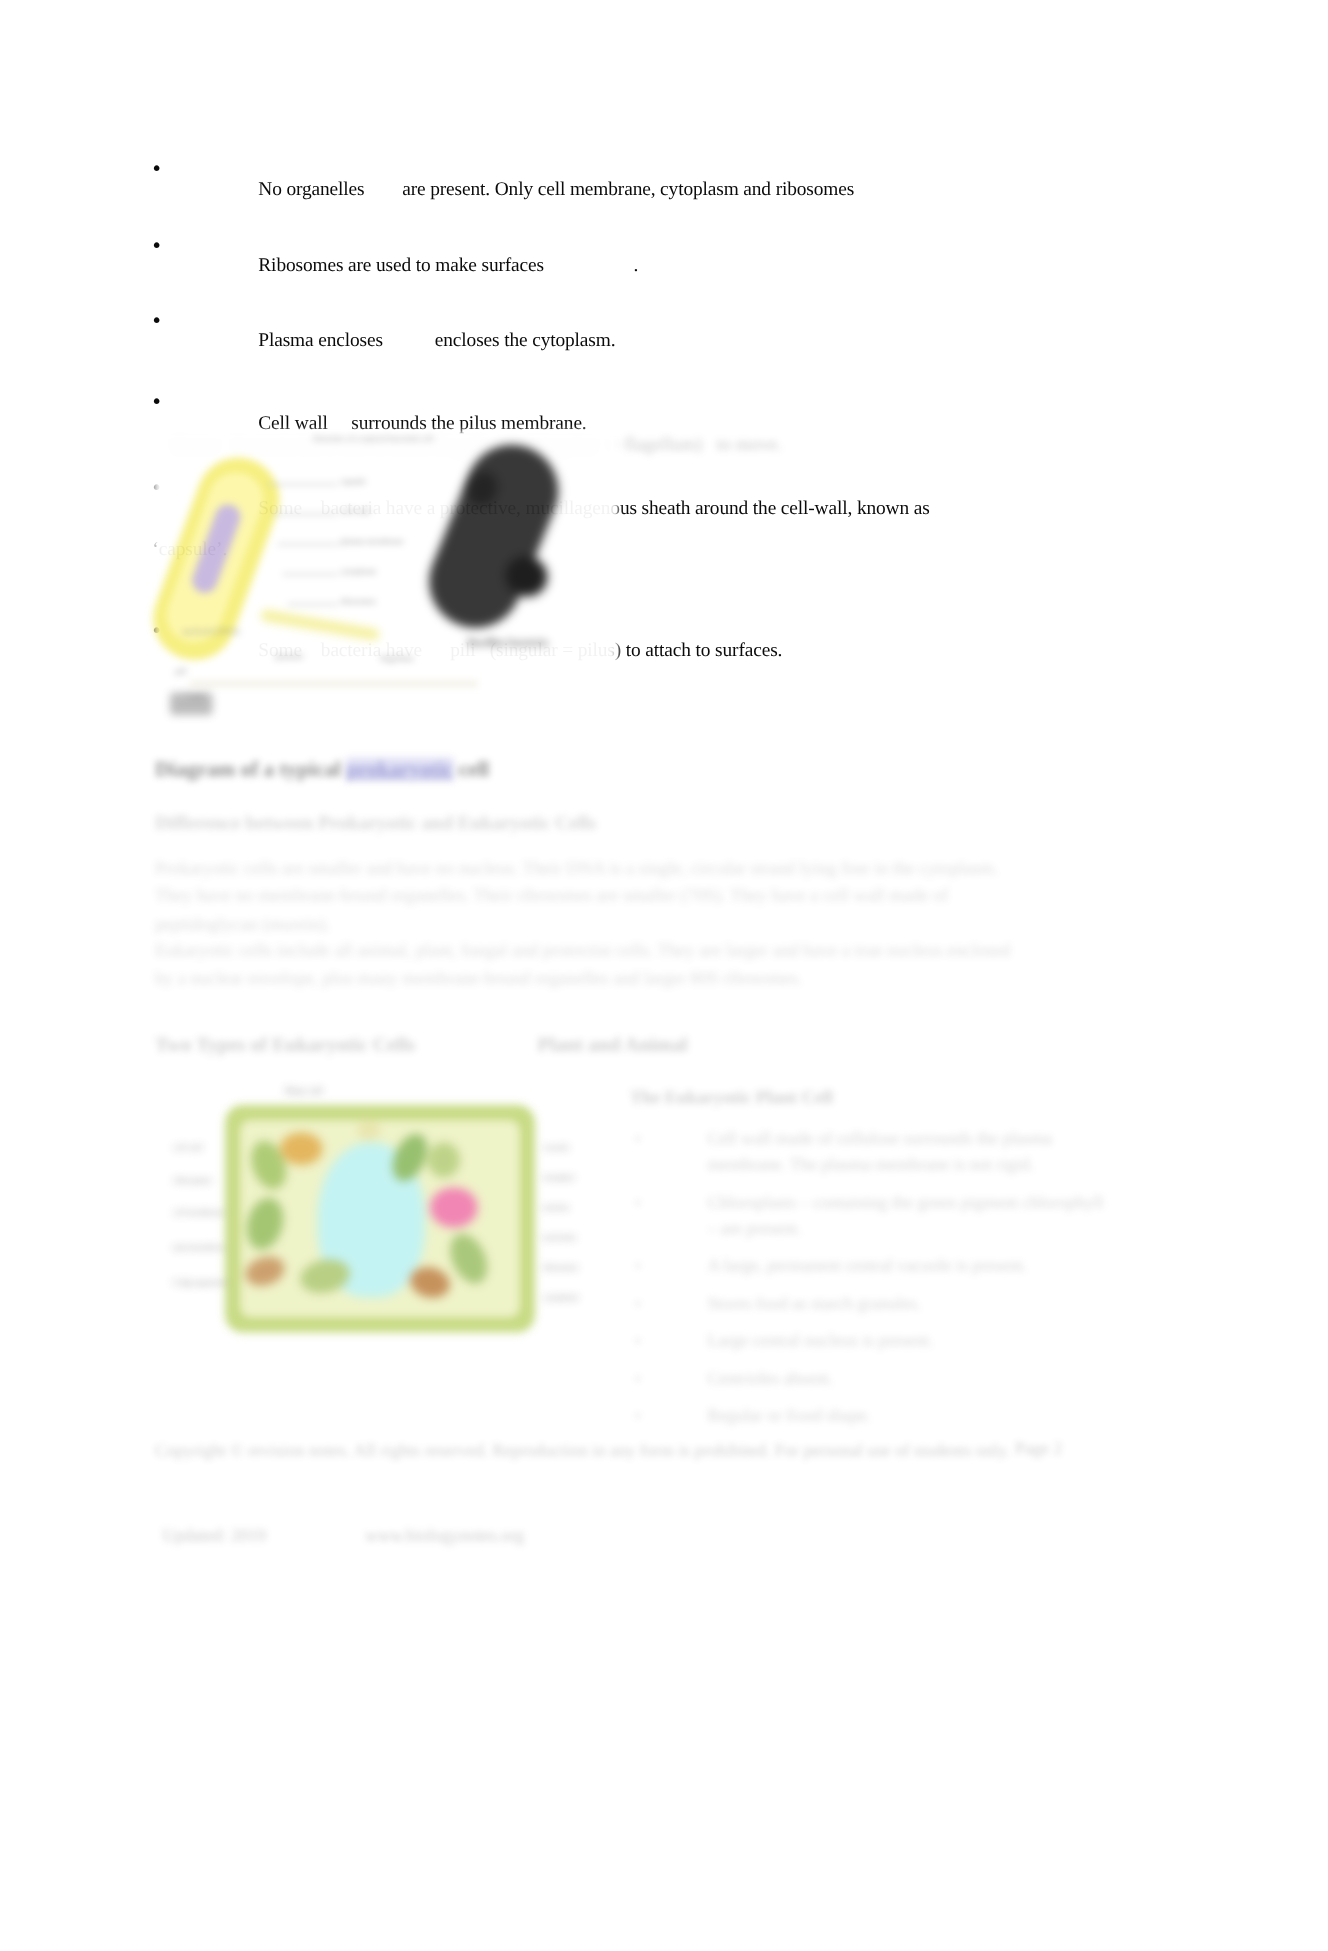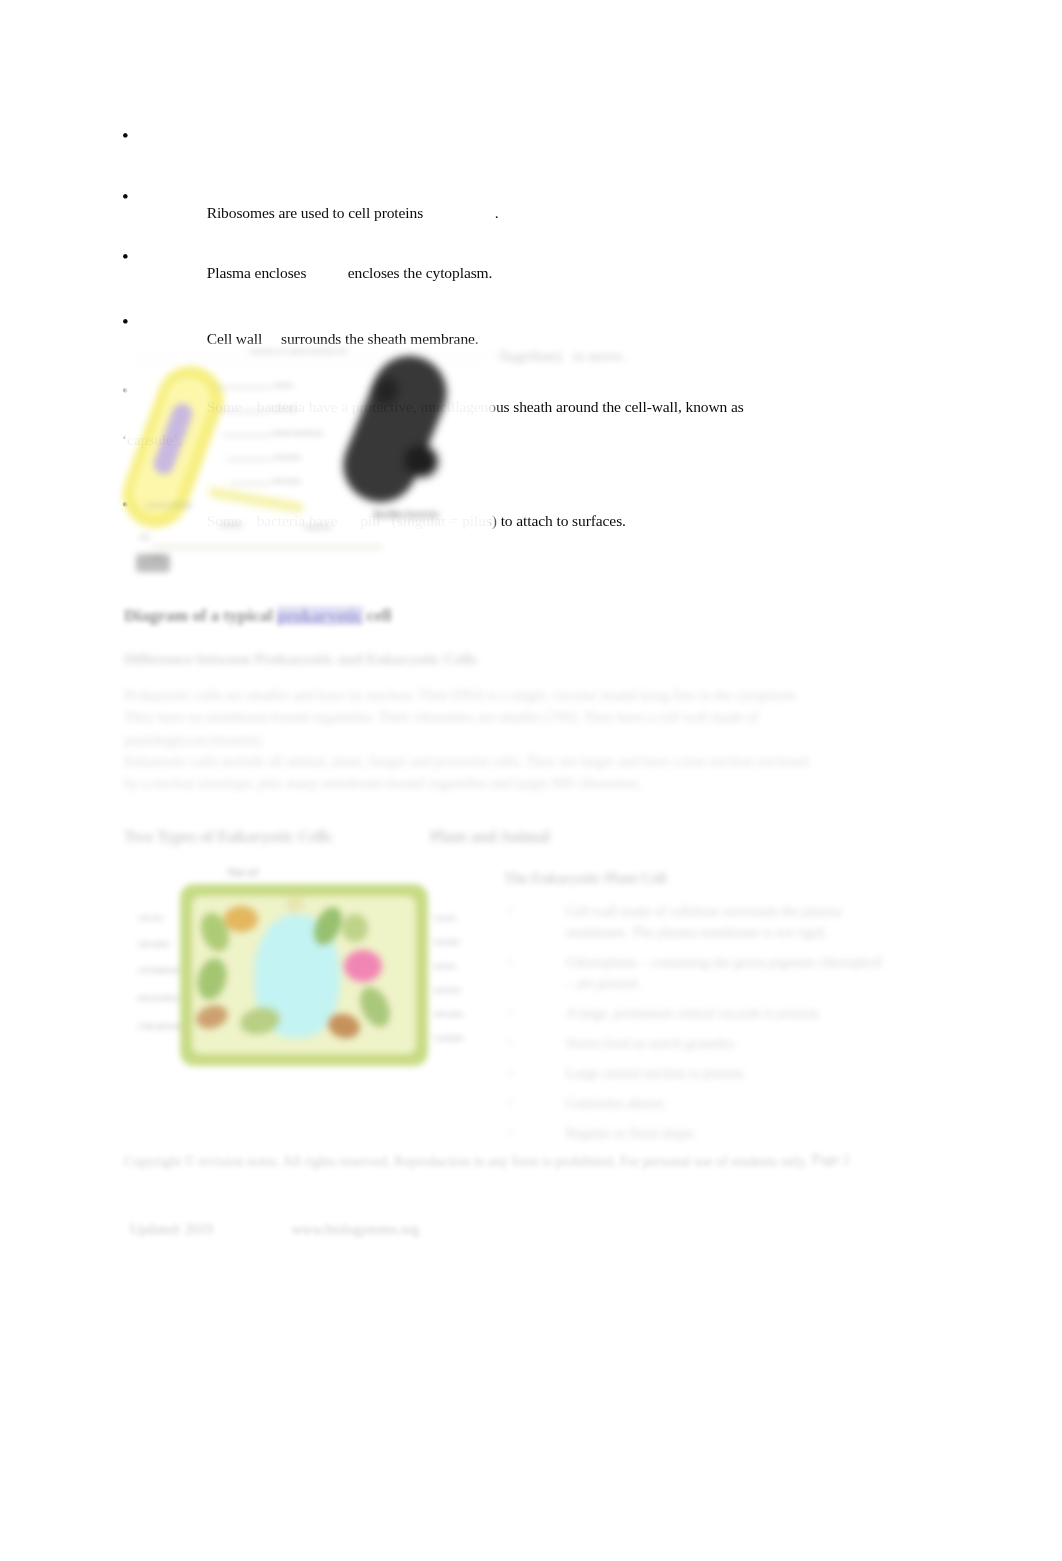--- a/index.html
+++ b/index.html
@@ -423,33 +423,33 @@
   }
 </style>
 </head>
 <body>
 
 <div class="page">
 
   <div class="bullets">
 
     <div class="bullet-row b1">
-      <span class="dot">•</span>
+      <span class="dot">•</span><span>No organelles        are present. Only cell membrane, cytoplasm and ribosomes</span>
     </div>
 
     <div class="bullet-row b2">
-      <span class="dot">•</span><span>Ribosomes are used to cell proteins                   .</span>
+      <span class="dot">•</span><span>Ribosomes are used to make surfaces                   .</span>
     </div>
 
     <div class="bullet-row b3">
       <span class="dot">•</span><span>Plasma encloses           encloses the cytoplasm.</span>
     </div>
 
     <div class="bullet-row b4">
-      <span class="dot">•</span><span>Cell wall     surrounds the sheath membrane.</span>
+      <span class="dot">•</span><span>Cell wall     surrounds the pilus membrane.</span>
     </div>
 
     <div class="bullet-row b5">
       <span class="dot">•</span><span>Some    bacteria have a protective, mucillagenous sheath around the cell-wall, known as</span>
       <span class="cont">‘capsule’.</span>
     </div>
 
     <div class="bullet-row">
       <span class="dot">•</span><span>Some    bacteria have      pili   (singular = pilus) to attach to surfaces.</span>
     </div>

